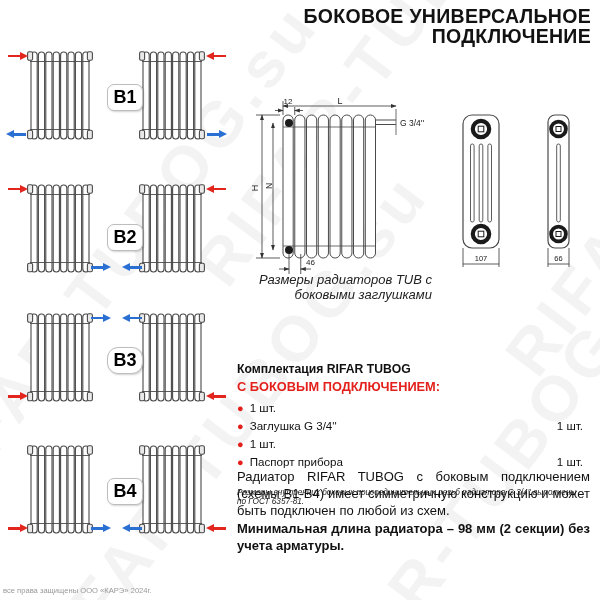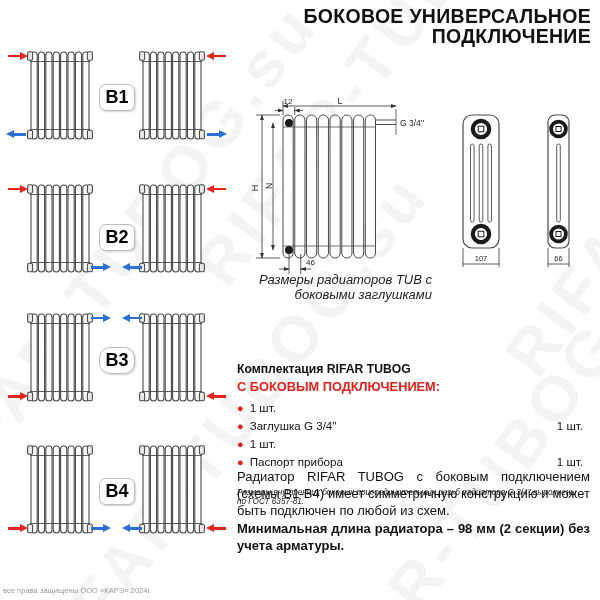--- a/index.html
+++ b/index.html
@@ -13,21 +13,21 @@
         pointer-events:none; z-index:0; }
 
   
   .title { position:absolute; top:6px; right:9px; text-align:right; font-weight:800;
            font-size:19.5px; line-height:1.05; letter-spacing:.3px; color:#121212; z-index:2; }
 
   
   .rad { position:absolute; width:66px; height:99px; z-index:2; }
   .scheme-label { position:absolute; width:36px; height:27px; background:#fff; border:1.5px solid #bdbdbd;
                   border-radius:7px; box-shadow:1px 1px 2px rgba(0,0,0,.18);
-                  font-weight:800; font-size:18px; text-align:center; line-height:24px; color:#000; z-index:2; }
+                  font-weight:800; font-size:18px; text-align:center; line-height:24px; color:#000; z-index:2;margin-left:8px; }
 
   
   .arrow { position:absolute; width:20px; height:9px; z-index:3; }
   .arrow::before { content:""; position:absolute; top:3.3px; height:2.4px; width:12px; background:currentColor; }
   .arrow.right::before { left:0; }
   .arrow.right::after { content:""; position:absolute; right:0; top:0; width:0; height:0;
        border-left:8px solid currentColor; border-top:4.5px solid transparent; border-bottom:4.5px solid transparent; }
   .arrow.left::before { right:0; }
   .arrow.left::after { content:""; position:absolute; left:0; top:0; width:0; height:0;
        border-right:8px solid currentColor; border-top:4.5px solid transparent; border-bottom:4.5px solid transparent; }

